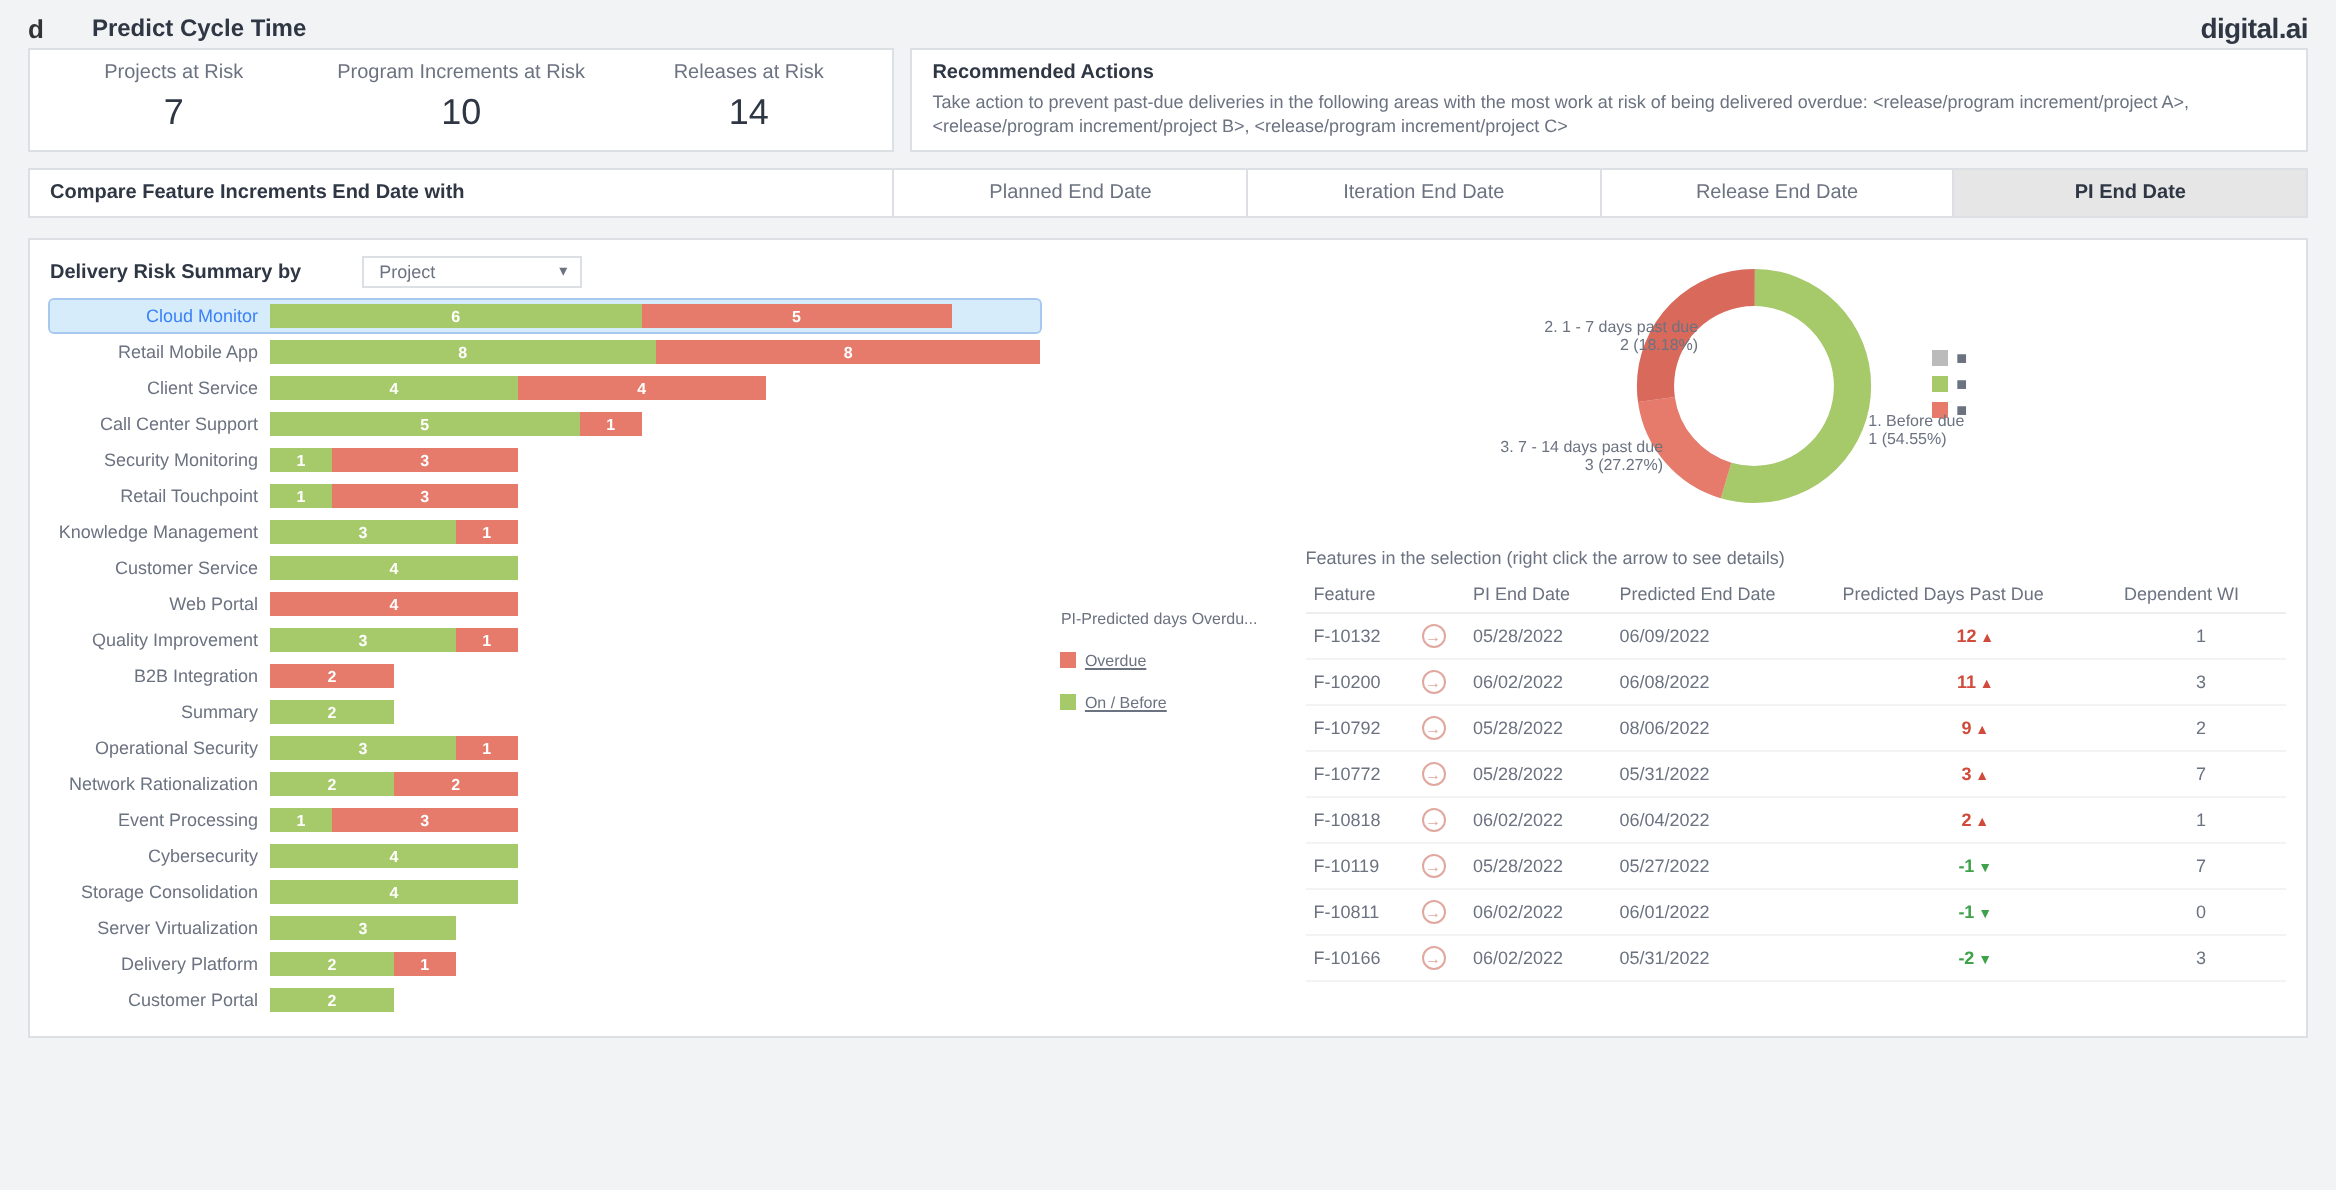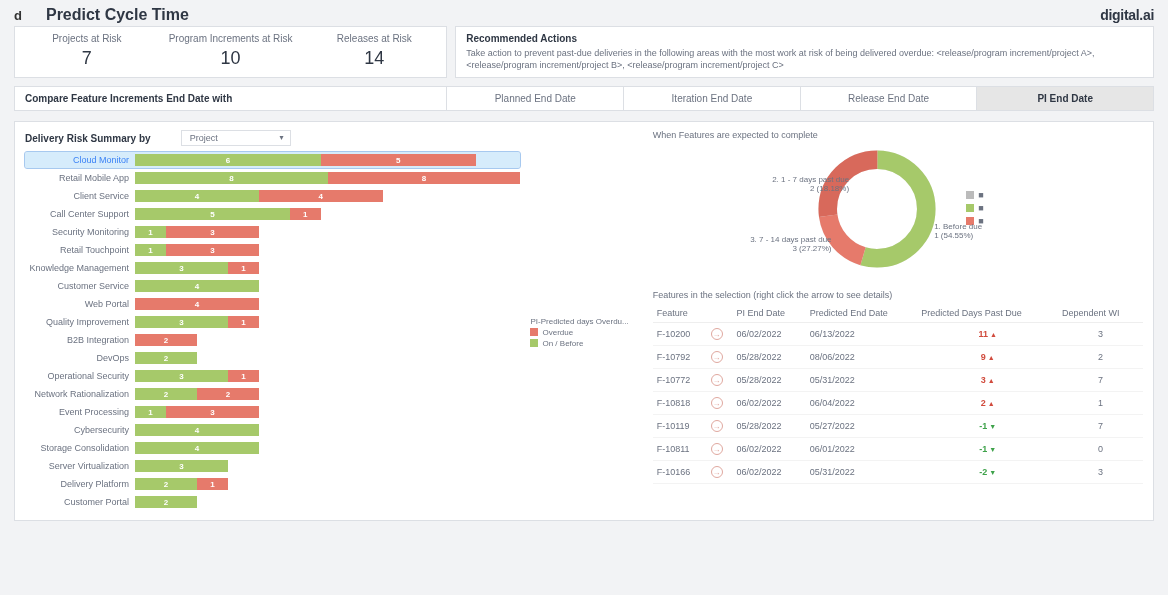--- a/index.html
+++ b/index.html
@@ -13,21 +13,21 @@
     --accent-blue:#3b82f6;
     --accent-highlight:#d6ecfb;
   }
   *{box-sizing:border-box;font-family:Segoe UI,Arial,Helvetica,sans-serif;}
   html,body{margin:0;padding:0;background:var(--bg);color:var(--text);}
   body{width:1168px;height:595px;font-size:10px;overflow:hidden;}
 
   .header{display:flex;align-items:center;justify-content:space-between;padding:6px 14px 2px 14px;}
   .header-left{display:flex;align-items:center;gap:24px;}
   .logo-d{font-weight:700;font-size:13px;color:#333;}
-  .title{font-size:16px;font-weight:700;}
+  .title{font-size:12px;font-weight:700;}
   .brand{font-size:14px;font-weight:800;letter-spacing:-0.3px;}
 
   .kpi-row{display:flex;gap:8px;padding:0 14px 8px 14px;}
   .kpi-panel{background:var(--panel);border:1px solid var(--panel-border);flex:0 0 38%;display:flex;}
   .kpi{flex:1;text-align:center;padding:6px 4px;}
   .kpi-label{color:var(--muted);font-size:10px;margin-bottom:4px;}
   .kpi-val{font-size:18px;font-weight:400;}
   .rec-panel{background:var(--panel);border:1px solid var(--panel-border);flex:1;padding:6px 10px;}
   .rec-title{font-size:10px;font-weight:700;margin-bottom:4px;}
   .rec-body{font-size:9px;color:var(--muted);line-height:1.3;}
@@ -53,21 +53,21 @@
   .bar-row{display:flex;align-items:center;height:16px;margin-bottom:2px;}
   .bar-row.sel{background:var(--accent-highlight);outline:1px solid #a7c9ef;border-radius:2px;}
   .bar-label{flex:0 0 110px;text-align:right;font-size:9px;color:var(--muted);padding-right:6px;white-space:nowrap;overflow:hidden;text-overflow:ellipsis;cursor:pointer;}
   .bar-row.sel .bar-label{color:var(--accent-blue);}
   .bar-wrap{flex:1;height:12px;display:flex;}
   .seg{height:100%;display:flex;align-items:center;justify-content:center;color:#fff;font-size:8px;font-weight:600;}
   .seg.green{background:var(--green);}
   .seg.red{background:var(--red);}
 
   .mini-legend{font-size:8px;color:var(--muted);align-self:center;}
-  .leg-row{display:flex;align-items:center;gap:4px;margin-top:2px;}
+  .leg-row{display:flex;align-items:center;gap:4px;margin-top:12px;text-decoration:underline;}
   .sw{width:8px;height:8px;display:inline-block;}
   .sw.green{background:var(--green);}
   .sw.red{background:var(--red);}
 
   .donut-panel{}
   .donut-head{font-size:9px;color:var(--muted);margin-bottom:4px;}
   .donut-body{display:flex;align-items:center;gap:24px;justify-content:center;}
   .donut-wrap{position:relative;width:130px;height:130px;}
   .donut-svg{width:130px;height:130px;}
   .donut-lab{position:absolute;font-size:8px;color:var(--muted);line-height:1.1;white-space:nowrap;margin-top:24px;}
@@ -208,21 +208,21 @@
                 <div class="seg red" style="width: 25%;">1</div>
               </div>
             </div>
             <div class="bar-row">
               <div class="bar-label">B2B Integration</div>
               <div class="bar-wrap" style="max-width: 12.5%;">
                 <div class="seg red" style="width: 100%;">2</div>
               </div>
             </div>
             <div class="bar-row">
-              <div class="bar-label">DevOps</div>
+              <div class="bar-label">Summary</div>
               <div class="bar-wrap" style="max-width: 12.5%;">
                 <div class="seg green" style="width: 100%;">2</div>
               </div>
             </div>
             <div class="bar-row">
               <div class="bar-label">Operational Security</div>
               <div class="bar-wrap" style="max-width: 25%;">
                 <div class="seg green" style="width: 75%;">3</div>
                 <div class="seg red" style="width: 25%;">1</div>
               </div>
@@ -283,21 +283,20 @@
               <span class="sw green"></span>
               <span>On / Before</span>
             </div>
         </div>
       </div>
     </div>
 
     <div class="right-col">
 
       <div class="donut-panel">
-        <div class="donut-head">When Features are expected to complete</div>
         <div class="donut-body">
           <div class="donut-wrap">
             <svg class="donut-svg" viewBox="0 0 42 42">
               <circle cx="21" cy="21" r="15.9155" fill="transparent" stroke="#eee" stroke-width="6"></circle>
               <circle id="arc-before" cx="21" cy="21" r="15.9155" fill="transparent" stroke="var(--green)" stroke-width="6" stroke-dasharray="54.55 45.45" stroke-dashoffset="25"></circle>
               <circle id="arc-17" cx="21" cy="21" r="15.9155" fill="transparent" stroke="var(--red)" stroke-width="6" stroke-dasharray="18.18 81.82" stroke-dashoffset="70.45"></circle>
               <circle id="arc-714" cx="21" cy="21" r="15.9155" fill="transparent" stroke="#d8695b" stroke-width="6" stroke-dasharray="27.27 72.73" stroke-dashoffset="52.27"></circle>
             </svg>
             <div class="donut-lab lab-before">
               <span>1. Before due</span><br>
@@ -337,24 +336,32 @@
                 <th>Feature</th>
                 <th></th>
                 <th>PI End Date</th>
                 <th>Predicted End Date</th>
                 <th>Predicted Days Past Due</th>
                 <th>Dependent WI</th>
               </tr>
             </thead>
           <tbody id="feat-body">
               <tr>
+                <td>F-10132</td>
+                <td><span class="exp-icon">→</span></td>
+                <td>05/28/2022</td>
+                <td>06/09/2022</td>
+                <td style="text-align: center;"><span class="delta-pos arrow-up">12</span></td>
+                <td style="text-align: center;">1</td>
+              </tr>
+              <tr>
                 <td>F-10200</td>
                 <td><span class="exp-icon">→</span></td>
                 <td>06/02/2022</td>
-                <td>06/13/2022</td>
+                <td>06/08/2022</td>
                 <td style="text-align: center;"><span class="delta-pos arrow-up">11</span></td>
                 <td style="text-align: center;">3</td>
               </tr>
               <tr>
                 <td>F-10792</td>
                 <td><span class="exp-icon">→</span></td>
                 <td>05/28/2022</td>
                 <td>08/06/2022</td>
                 <td style="text-align: center;"><span class="delta-pos arrow-up">9</span></td>
                 <td style="text-align: center;">2</td>

